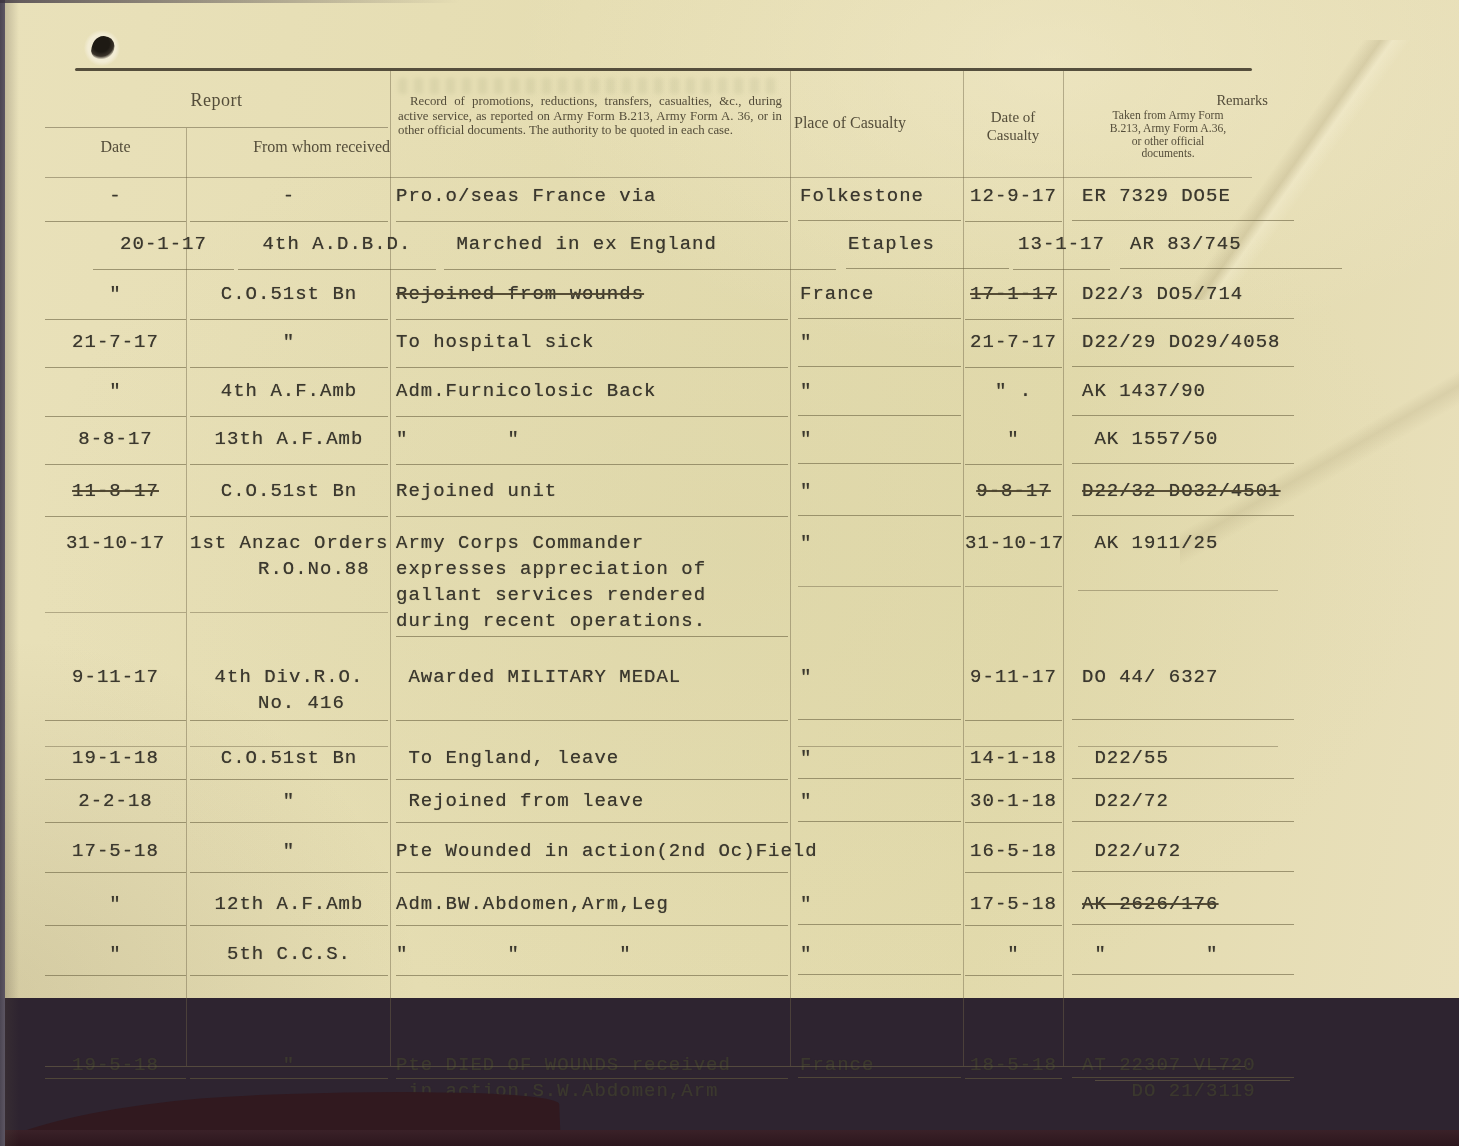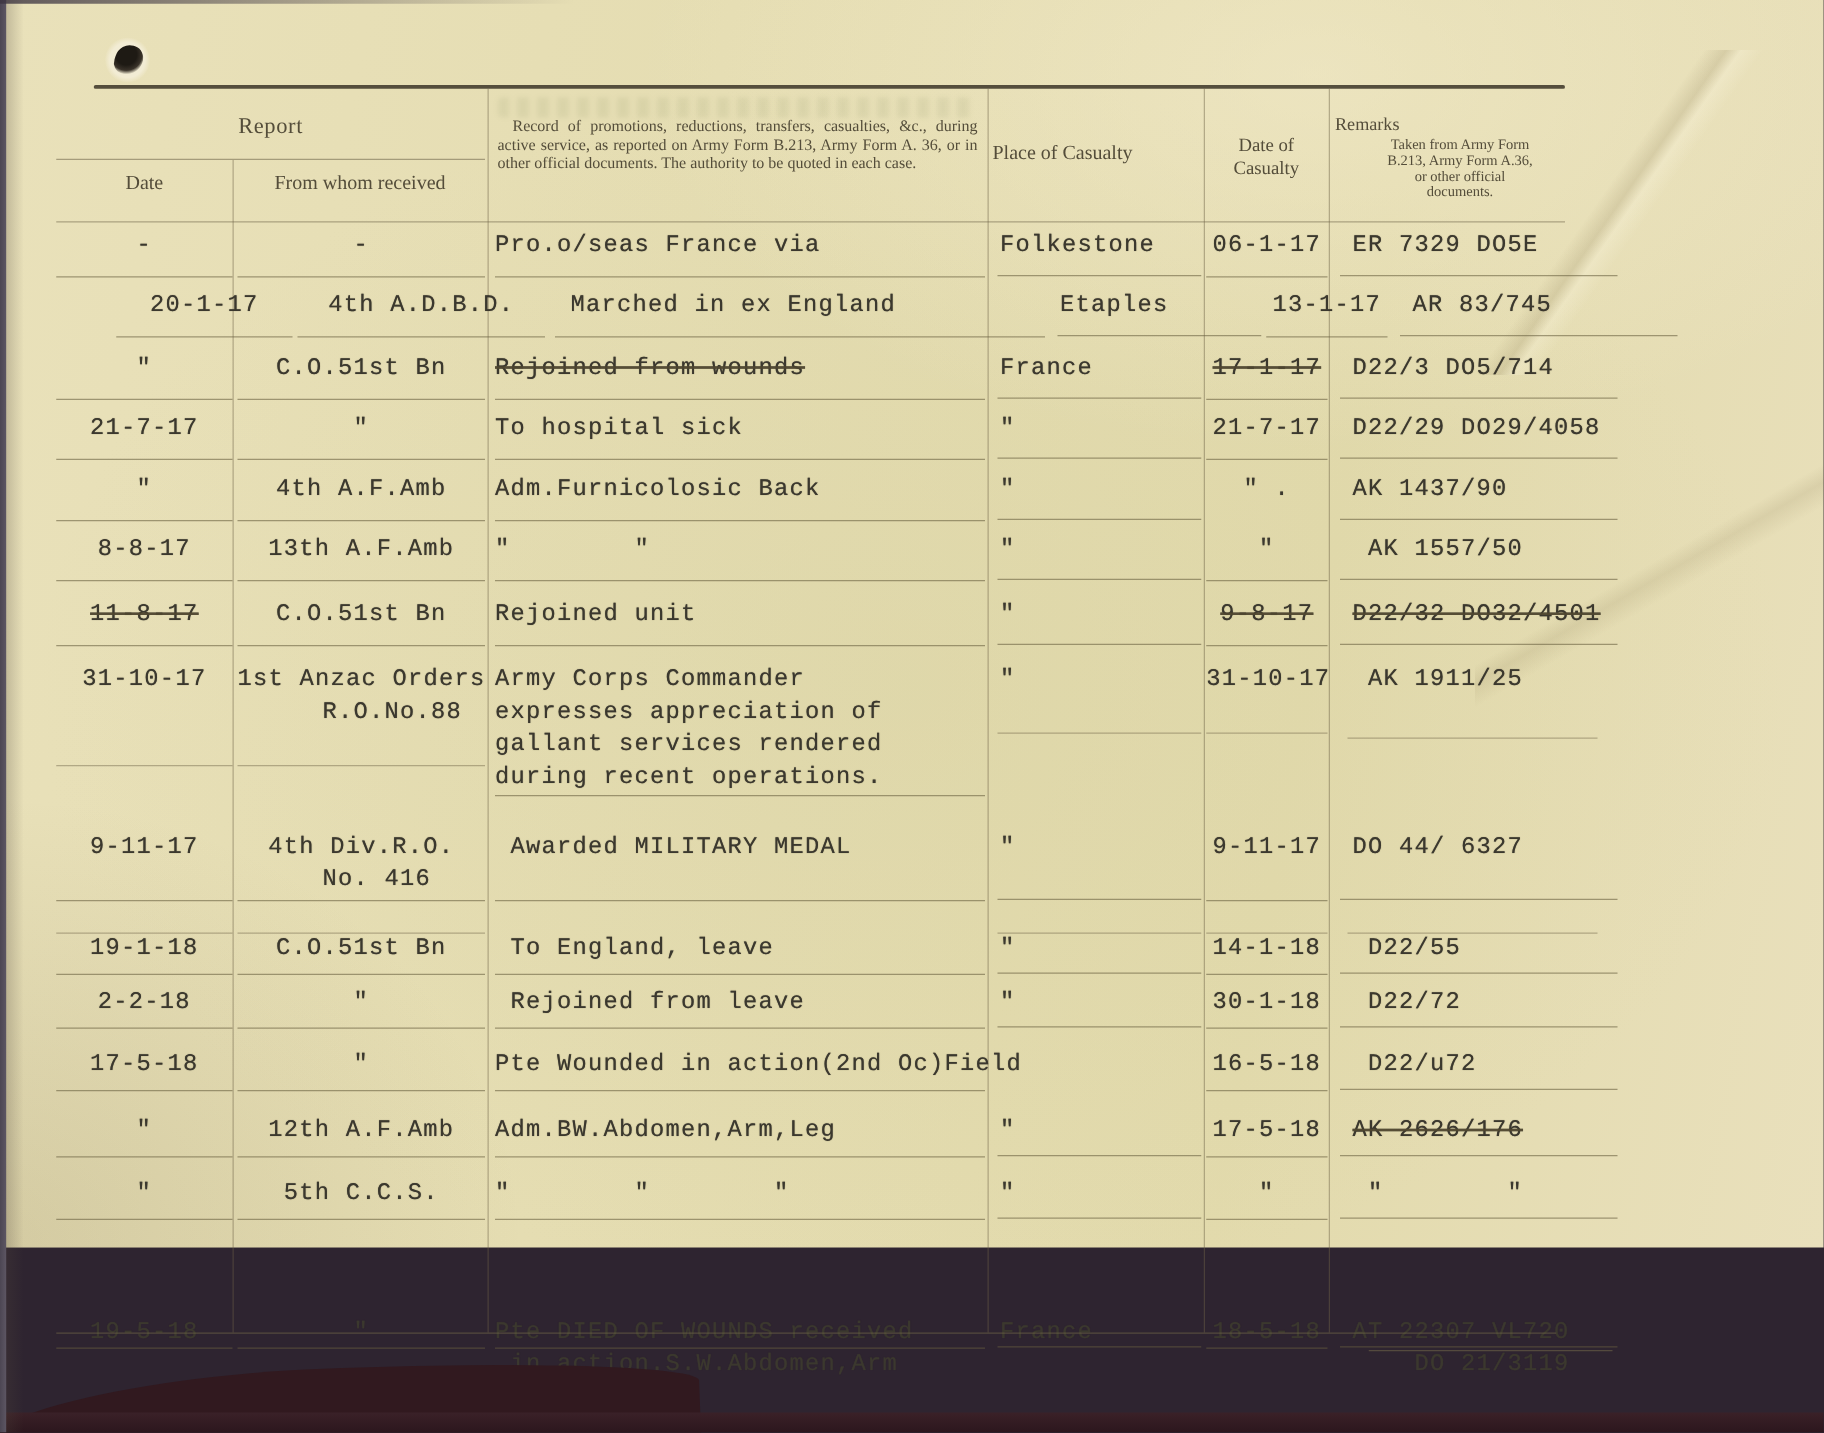--- a/index.html
+++ b/index.html
@@ -36,25 +36,25 @@
   
   .hline,.vline{position:absolute;background:#6e6448;}
   .hline{height:1px;opacity:.55;}
   .vline{width:1px;opacity:.45;}
   .thick-top{position:absolute;left:75px;top:68px;width:1177px;height:3px;background:#453e2f;border-radius:2px;opacity:.9;}
   
   .print{color:#544d3a;}
   .hdr{position:absolute;}
   .hdr-report{left:45px;top:90px;width:343px;text-align:center;font-size:18px;letter-spacing:.5px;}
   .hdr-date{left:45px;top:138px;width:141px;text-align:center;font-size:16px;}
-  .hdr-from{left:186px;top:138px;width:204px;text-align:center;font-size:16px;}
+  .hdr-from{left:186px;top:138px;width:204px;text-align:right;font-size:16px;}
   .hdr-record{left:398px;top:94px;width:384px;font-size:12.8px;line-height:14.6px;text-align:justify;text-indent:12px;}
   .hdr-place{left:794px;top:114px;width:168px;text-align:left;font-size:16px;}
   .hdr-cdate{left:963px;top:108px;width:100px;text-align:center;font-size:15px;line-height:18px;white-space:pre-line;}
-  .hdr-remarks-title{left:1068px;top:92px;width:200px;text-align:left;font-size:14.5px;}
+  .hdr-remarks-title{left:1068px;top:92px;width:200px;text-align:right;font-size:14.5px;}
   .hdr-remarks-sub{left:1068px;top:110px;width:200px;text-align:center;font-size:11.6px;line-height:12.8px;white-space:pre-line;}
   
   .row{position:absolute;left:0;width:1459px;}
   .cell{
     position:absolute;top:0;height:100%;
     font-family:"Liberation Mono","DejaVu Sans Mono",monospace;
     font-size:19px;letter-spacing:1px;line-height:26px;
     color:#3b382e;white-space:pre;overflow:visible;
     text-shadow:0 0 .7px rgba(59,56,46,.75);
     border-bottom:1px solid rgba(104,94,62,.58);
@@ -101,21 +101,21 @@
   <div class="vline" style="left:390px;top:71px;height:995px;"></div>
   <div class="vline" style="left:790px;top:71px;height:995px;"></div>
   <div class="vline" style="left:963px;top:71px;height:995px;"></div>
   <div class="vline" style="left:1063px;top:71px;height:995px;"></div>
 
   <div class="row" style="top:183px;height:38px;">
     <span class="cell c-date">-</span>
     <span class="cell c-from">-</span>
     <span class="cell c-record">Pro.o/seas France via</span>
     <span class="cell c-place">Folkestone</span>
-    <span class="cell c-cdate">06-1-17</span>
+    <span class="cell c-cdate">12-9-17</span>
     <span class="cell c-remarks">ER 7329 DO5E</span>
   </div>
 
   <div class="row" style="top:231px;height:38px;margin-left:48px;">
     <span class="cell c-date">20-1-17</span>
     <span class="cell c-from">4th A.D.B.D.</span>
     <span class="cell c-record"> Marched in ex England</span>
     <span class="cell c-place">Etaples</span>
     <span class="cell c-cdate">13-1-17</span>
     <span class="cell c-remarks">AR 83/745</span>

